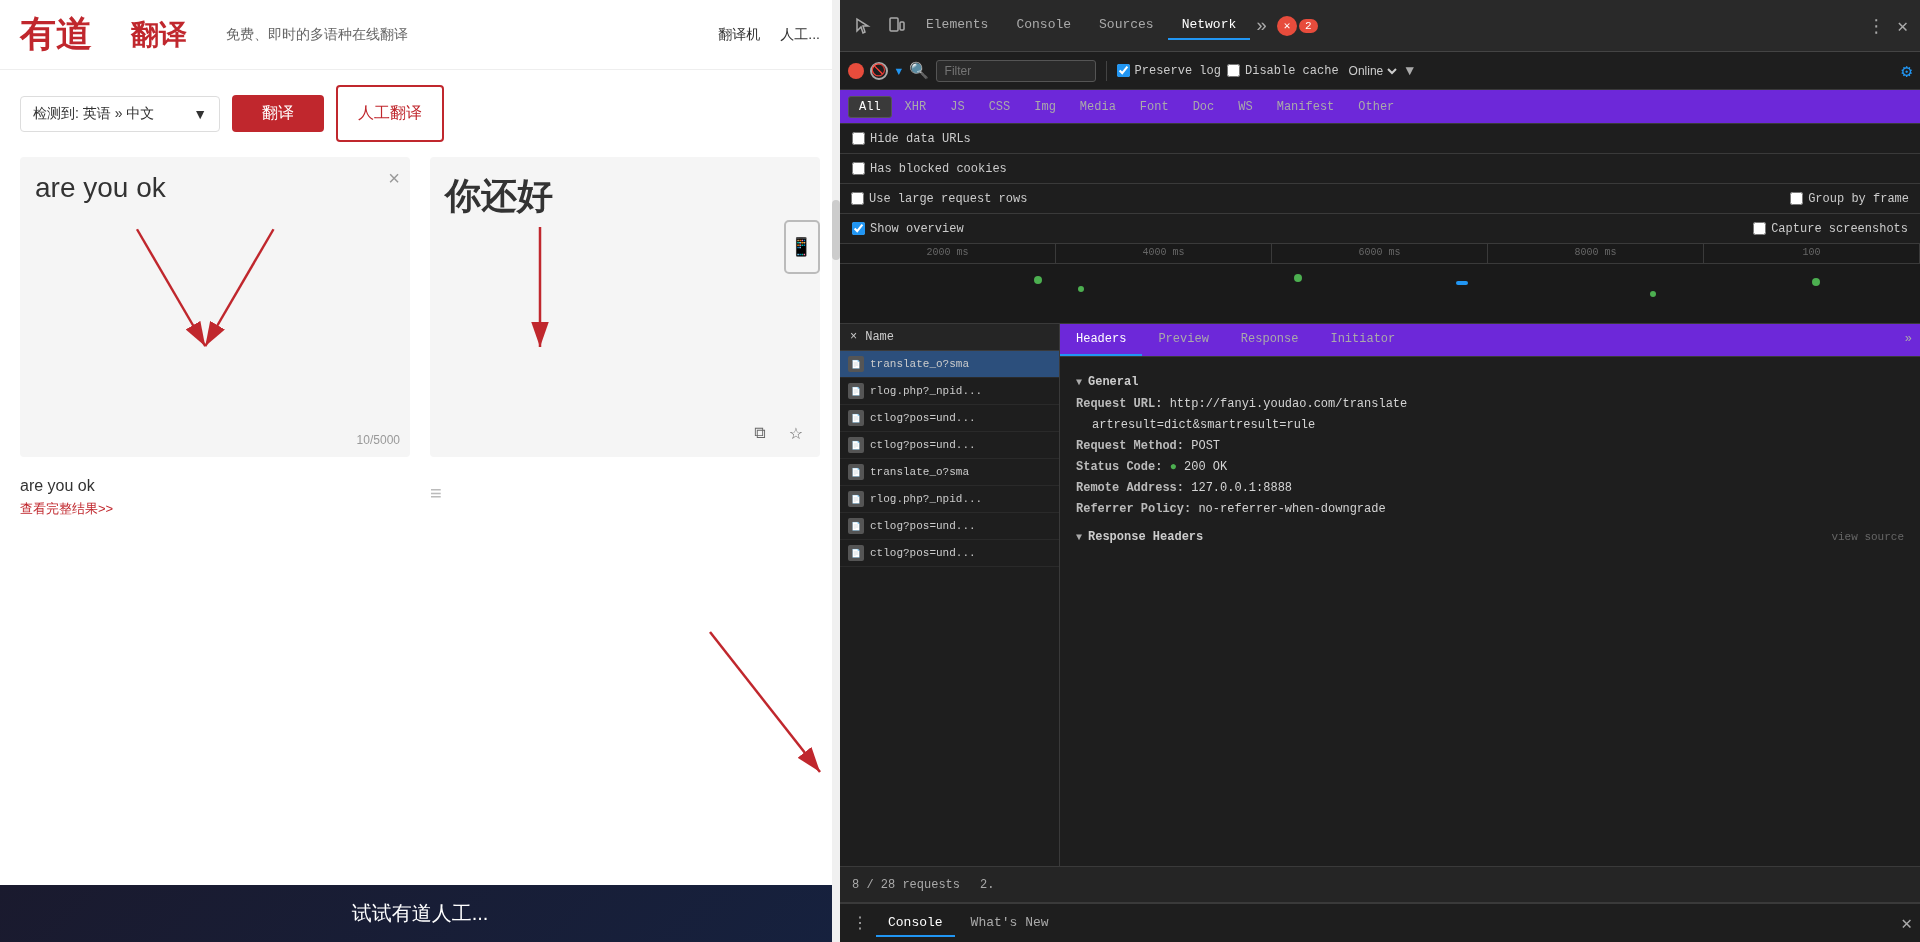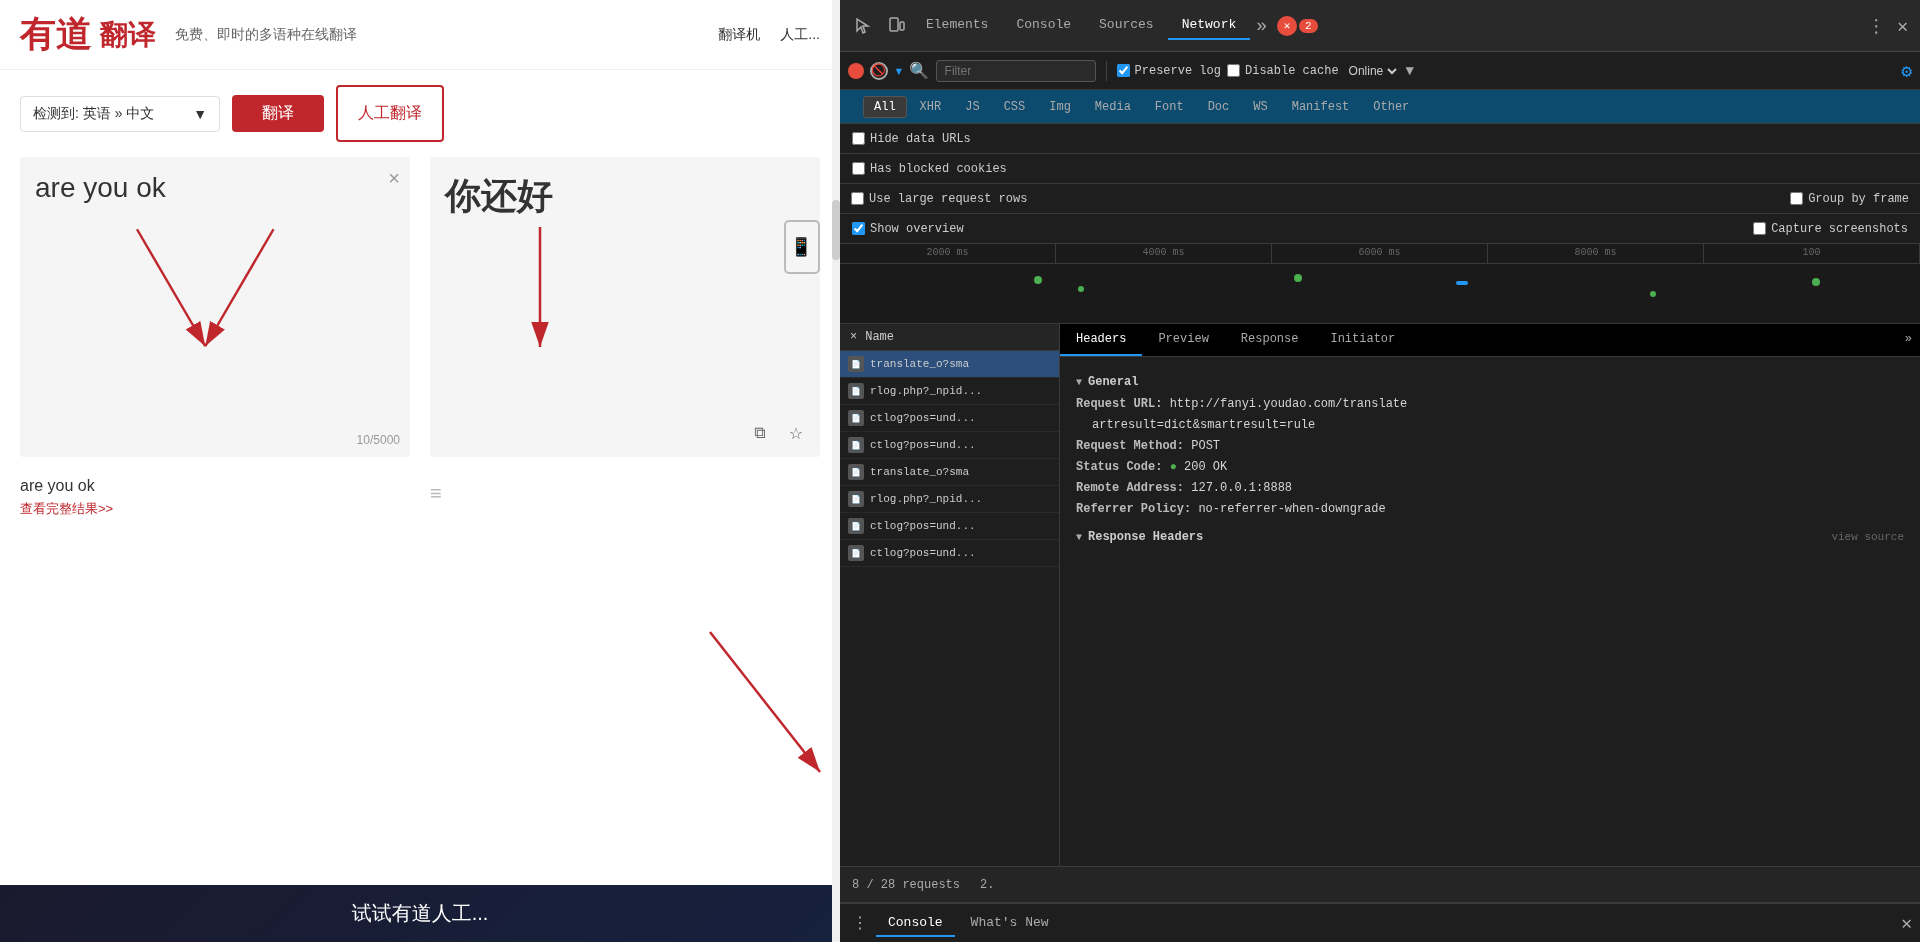--- a/index.html
+++ b/index.html
@@ -19,20 +19,22 @@
     .youdao-header {
       display: flex;
       align-items: center;
       padding: 10px 20px;
       border-bottom: 1px solid #eee;
       height: 70px;
     }
     .youdao-logo {
       display: flex;
       align-items: center;
+      margin-right: 20px;
+      gap: 31px;
     }
     .logo-icon {
       font-size: 36px;
       color: #c0272d;
       font-weight: bold;
       font-family: 'STKaiti', 'KaiTi', serif;
       margin-right: 8px;
     }
     .logo-text {
       font-size: 28px;
@@ -376,24 +378,24 @@
     .settings-gear {
       margin-left: auto;
       color: #2196F3;
       font-size: 18px;
       cursor: pointer;
     }
 
     
     .filter-type-bar {
       height: 34px;
-      background: #0c4a6e;
-      display: flex;
-      align-items: center;
-      padding: 0 23px;
+      background: #6d28d9;
+      display: flex;
+      align-items: center;
+      padding: 0 8px;
       gap: 2px;
       border-bottom: 1px solid #3a3a3a;
       flex-shrink: 0;
     }
     .filter-type-btn {
       padding: 3px 10px;
       font-size: 12px;
       color: #aaa;
       cursor: pointer;
       border-radius: 3px;
@@ -527,21 +529,21 @@
       flex: 1;
       background: #1e1e1e;
       overflow-y: auto;
       padding: 0;
     }
 
     
     .detail-tabs {
       display: flex;
       border-bottom: 1px solid #3a3a3a;
-      background: #000000;
+      background: #6d28d9;
       position: sticky;
       top: 0;
       z-index: 10;
     }
     .detail-tab {
       padding: 8px 16px;
       font-size: 12px;
       color: #aaa;
       cursor: pointer;
       border-bottom: 2px solid transparent;

